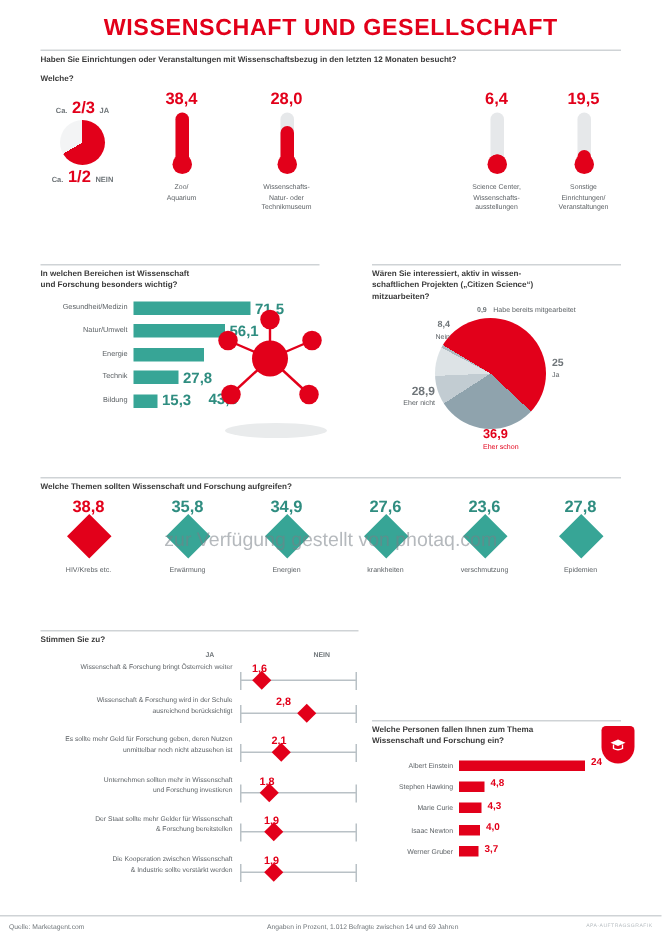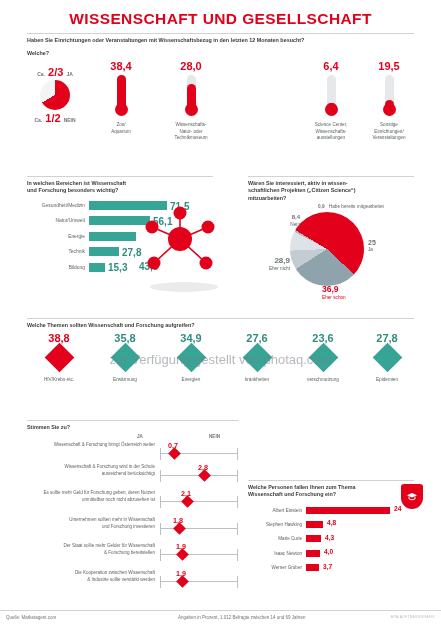--- a/index.html
+++ b/index.html
@@ -358,33 +358,33 @@
     <span style="position:absolute;left:182px;">NEIN</span>
   </div>
 
   <div class="stmt" style="top:442px;">
     <div class="txt" style="white-space:pre-line;">Wissenschaft &amp; Forschung bringt Österreich weiter</div>
     <div class="scale">
       <div class="line"></div>
       <div class="tick" style="left:0;"></div>
       <div class="tick" style="left:77px;"></div>
       <div class="marker" style="left:10px;"></div>
-      <div class="v" style="left:8px;">0,7</div>
+      <div class="v" style="left:8px;">1,6</div>
     </div>
   </div>
 
   <div class="stmt" style="top:464px;">
     <div class="txt" style="white-space:pre-line;">Wissenschaft &amp; Forschung wird in der Schule
 ausreichend berücksichtigt</div>
     <div class="scale">
       <div class="line"></div>
       <div class="tick" style="left:0;"></div>
       <div class="tick" style="left:77px;"></div>
       <div class="marker" style="left:40px;"></div>
-      <div class="v" style="left:38px;">2,8</div>
+      <div class="v" style="left:24px;">2,8</div>
     </div>
   </div>
 
   <div class="stmt" style="top:490px;">
     <div class="txt" style="white-space:pre-line;">Es sollte mehr Geld für Forschung geben, deren Nutzen
 unmittelbar noch nicht abzusehen ist</div>
     <div class="scale">
       <div class="line"></div>
       <div class="tick" style="left:0;"></div>
       <div class="tick" style="left:77px;"></div>

